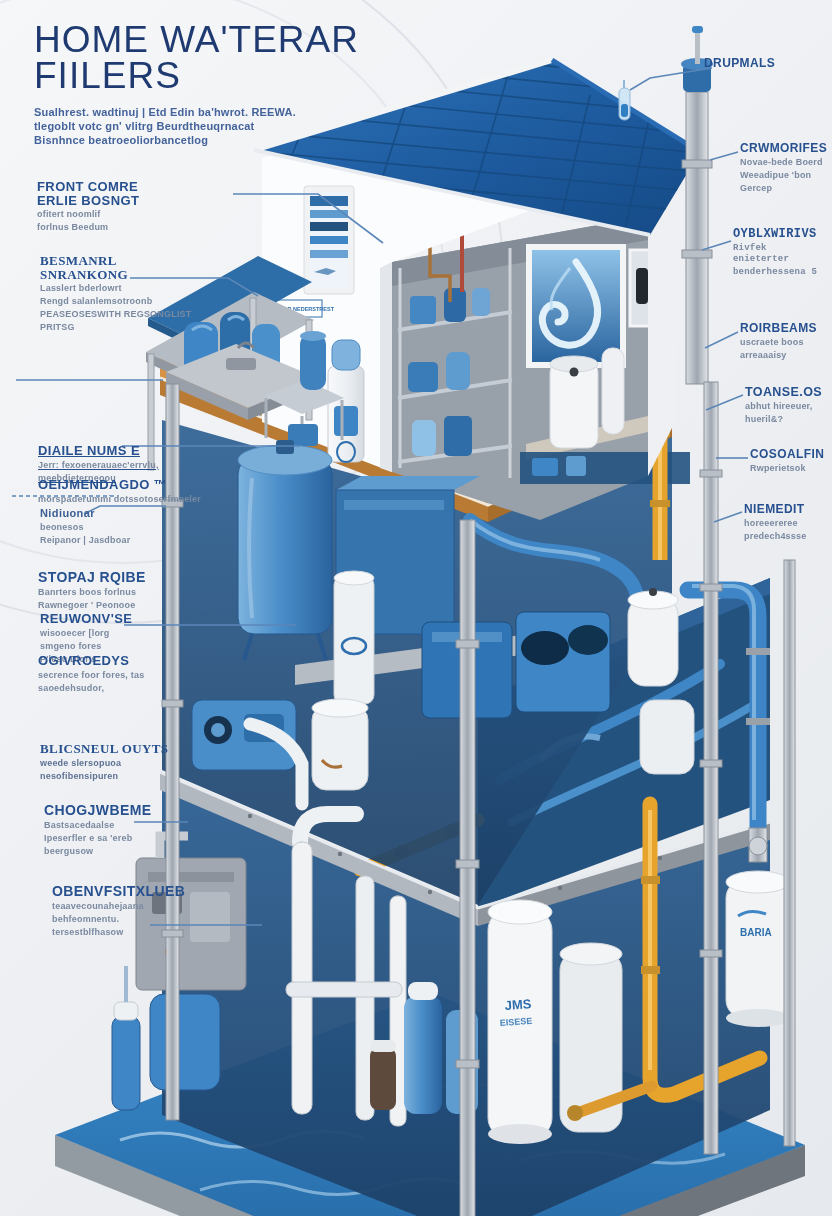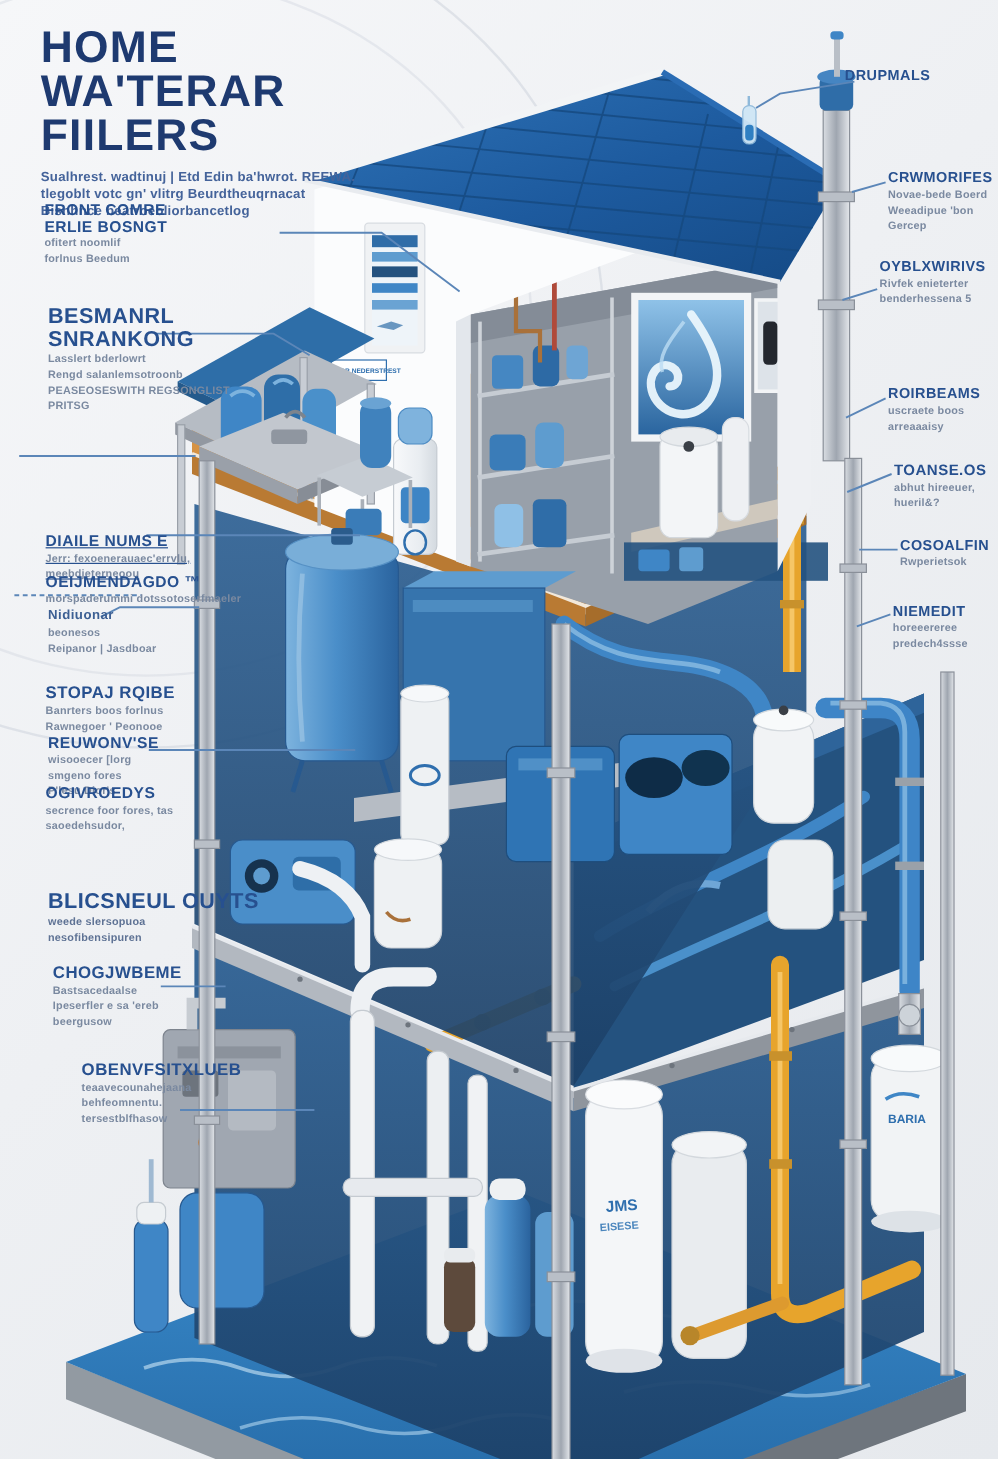--- a/index.html
+++ b/index.html
@@ -1,29 +1,29 @@
 <!DOCTYPE html>
 <html><head>
 <meta charset="utf-8">
 <style>
   html,body{margin:0;padding:0;background:#e9ebee;}
   .stage{position:relative;width:832px;height:1216px;overflow:hidden;
          background:linear-gradient(135deg,#f6f7f9 0%,#eef0f3 45%,#e6e9ed 100%);
          font-family:"Liberation Sans","DejaVu Sans",sans-serif;}
   .swirl{position:absolute;border-radius:50%;border:2px solid rgba(205,211,220,.55);}
   .titleblock{position:absolute;left:34px;top:22px;width:330px;}
-  .titleblock h1{margin:0;font-size:37px;line-height:.98;font-weight:700;color:#1e3a70;letter-spacing:1px;}
+  .titleblock h1{margin:0;font-size:37px;line-height:.98;font-weight:400;color:#1e3a70;letter-spacing:1px;}
   .subtitle{margin-top:10px;font-size:11px;font-weight:700;color:#44639a;line-height:1.3;letter-spacing:.2px;}
   .lbl{position:absolute;color:#27508f;}
   .lbl h4{margin:0;font-size:13px;font-weight:800;letter-spacing:.4px;line-height:1.05;color:#27508f;}
   .lbl .h2{display:block;font-size:inherit;}
   .lbl p{margin:2px 0 0;font-size:9px;font-weight:600;color:#7a89a0;line-height:1.22;letter-spacing:.2px;}
   .lblL{width:195px;}
   .lblR{width:92px;}
-  .big h4{font-size:18px;}
+  .big h4{font-size:13px;font-family:Liberation Serif, serif;}
   .mid h4{font-size:14px;}
   .small h4{font-size:11px;font-weight:700;color:#3c5f93;}
   .darker p{color:#5e7294;}
   svg text{font-family:"Liberation Sans","DejaVu Sans",sans-serif;}
 </style>
 </head>
 <body>
 
 <div class="stage">
 
@@ -464,21 +464,21 @@
       <span>HOME WA'TERAR</span><br>
       <span>FIILERS</span>
     </h1>
     <div class="subtitle">
       <div>Sualhrest. wadtinuj | Etd Edin ba'hwrot. REEWA.</div>
       <div>tlegoblt votc gn' vlitrg Beurdtheuqrnacat</div>
       <div>Bisnhnce beatroeoliorbancetlog</div>
     </div>
   </div>
 
-  <div class="lbl lblL" style="left:37px;top:168px;">
+  <div class="lbl lblL" style="left:37px;top:180px;">
     <h4><span>FRONT COMRE</span><span class="h2">ERLIE BOSNGT</span></h4>
     <p>ofitert noomlif</p>
       <p>forlnus Beedum</p>
   </div>
   <div class="lbl lblL big" style="left:40px;top:254px;">
     <h4><span>BESMANRL</span><span class="h2">SNRANKONG</span></h4>
     <p>Lasslert bderlowrt</p>
       <p>Rengd salanlemsotroonb</p>
     <p>PEASEOSESWITH REGSONGLIST</p>
       <p>PRITSG</p>
@@ -517,37 +517,37 @@
     <h4>BLICSNEUL OUYTS</h4>
     <p>weede slersopuoa</p>
       <p>nesofibensipuren</p>
   </div>
   <div class="lbl lblL mid" style="left:44px;top:803px;">
     <h4>CHOGJWBEME</h4>
     <p>Bastsacedaalse</p>
       <p>Ipeserfler e sa 'ereb</p>
       <p>beergusow</p>
   </div>
-  <div class="lbl lblL mid" style="left:68px;top:884px;">
+  <div class="lbl lblL mid" style="left:52px;top:884px;">
     <h4>OBENVFSITXLUEB</h4>
     <p>teaavecounahejaana</p>
       <p>behfeomnentu.</p>
       <p>tersestblfhasow</p>
   </div>
 
   <div class="lbl lblR" style="left:704px;top:57px;width:120px;">
     <h4 style="font-size:12px;">DRUPMALS</h4>
   </div>
   <div class="lbl lblR" style="left:740px;top:142px;">
     <h4 style="font-size:12px;">CRWMORIFES</h4>
     <p>Novae-bede Boerd</p>
       <p>Weeadipue 'bon</p>
       <p>Gercep</p>
   </div>
-  <div class="lbl lblR" style="left:733px;top:216px;">
+  <div class="lbl lblR" style="left:733px;top:228px;font-family:Liberation Mono, monospace;">
     <h4 style="font-size:12px;">OYBLXWIRIVS</h4>
     <p>Rivfek enieterter</p>
       <p>benderhessena 5</p>
   </div>
   <div class="lbl lblR" style="left:740px;top:322px;">
     <h4 style="font-size:12px;">ROIRBEAMS</h4>
     <p>uscraete boos</p>
       <p>arreaaaisy</p>
   </div>
   <div class="lbl lblR" style="left:745px;top:386px;">

